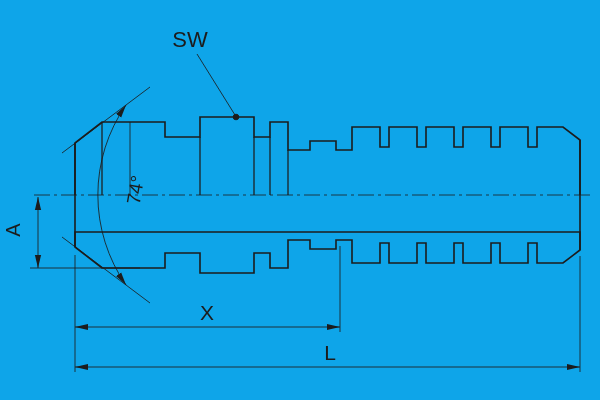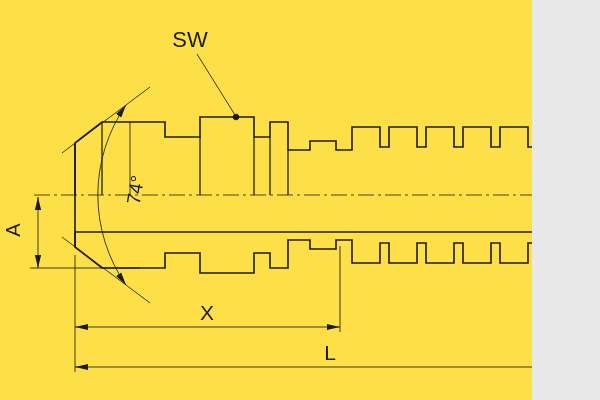--- a/index.html
+++ b/index.html
@@ -1,16 +1,16 @@
 <!DOCTYPE html>
 <html><head>
 <meta charset="utf-8">
 <style>
   html,body{margin:0;padding:0;background:#e8e8e8;}
-  .stage{width:532px;height:400px;background:#fde047;overflow:hidden;position:relative;}
+  .stage{width:600px;height:400px;background:#0ea5e9;overflow:hidden;position:relative;}
   svg{display:block;}
   .w-outline{stroke-width:1.6;fill:none;stroke-linejoin:miter;}
   .w-edge{stroke-width:1.25;fill:none;}
   .w-thin{stroke-width:0.85;fill:none;}
   .centerline{stroke-width:0.8;stroke-dasharray:16 4 3 4;fill:none;}
   .labels text{stroke:none;font-family:"Liberation Sans",sans-serif;}
   .lbl-big{font-size:22px;}
   .lbl{font-size:21px;}
   .lbl-a{font-size:20px;}
   .lbl-ang{font-size:19px;}

